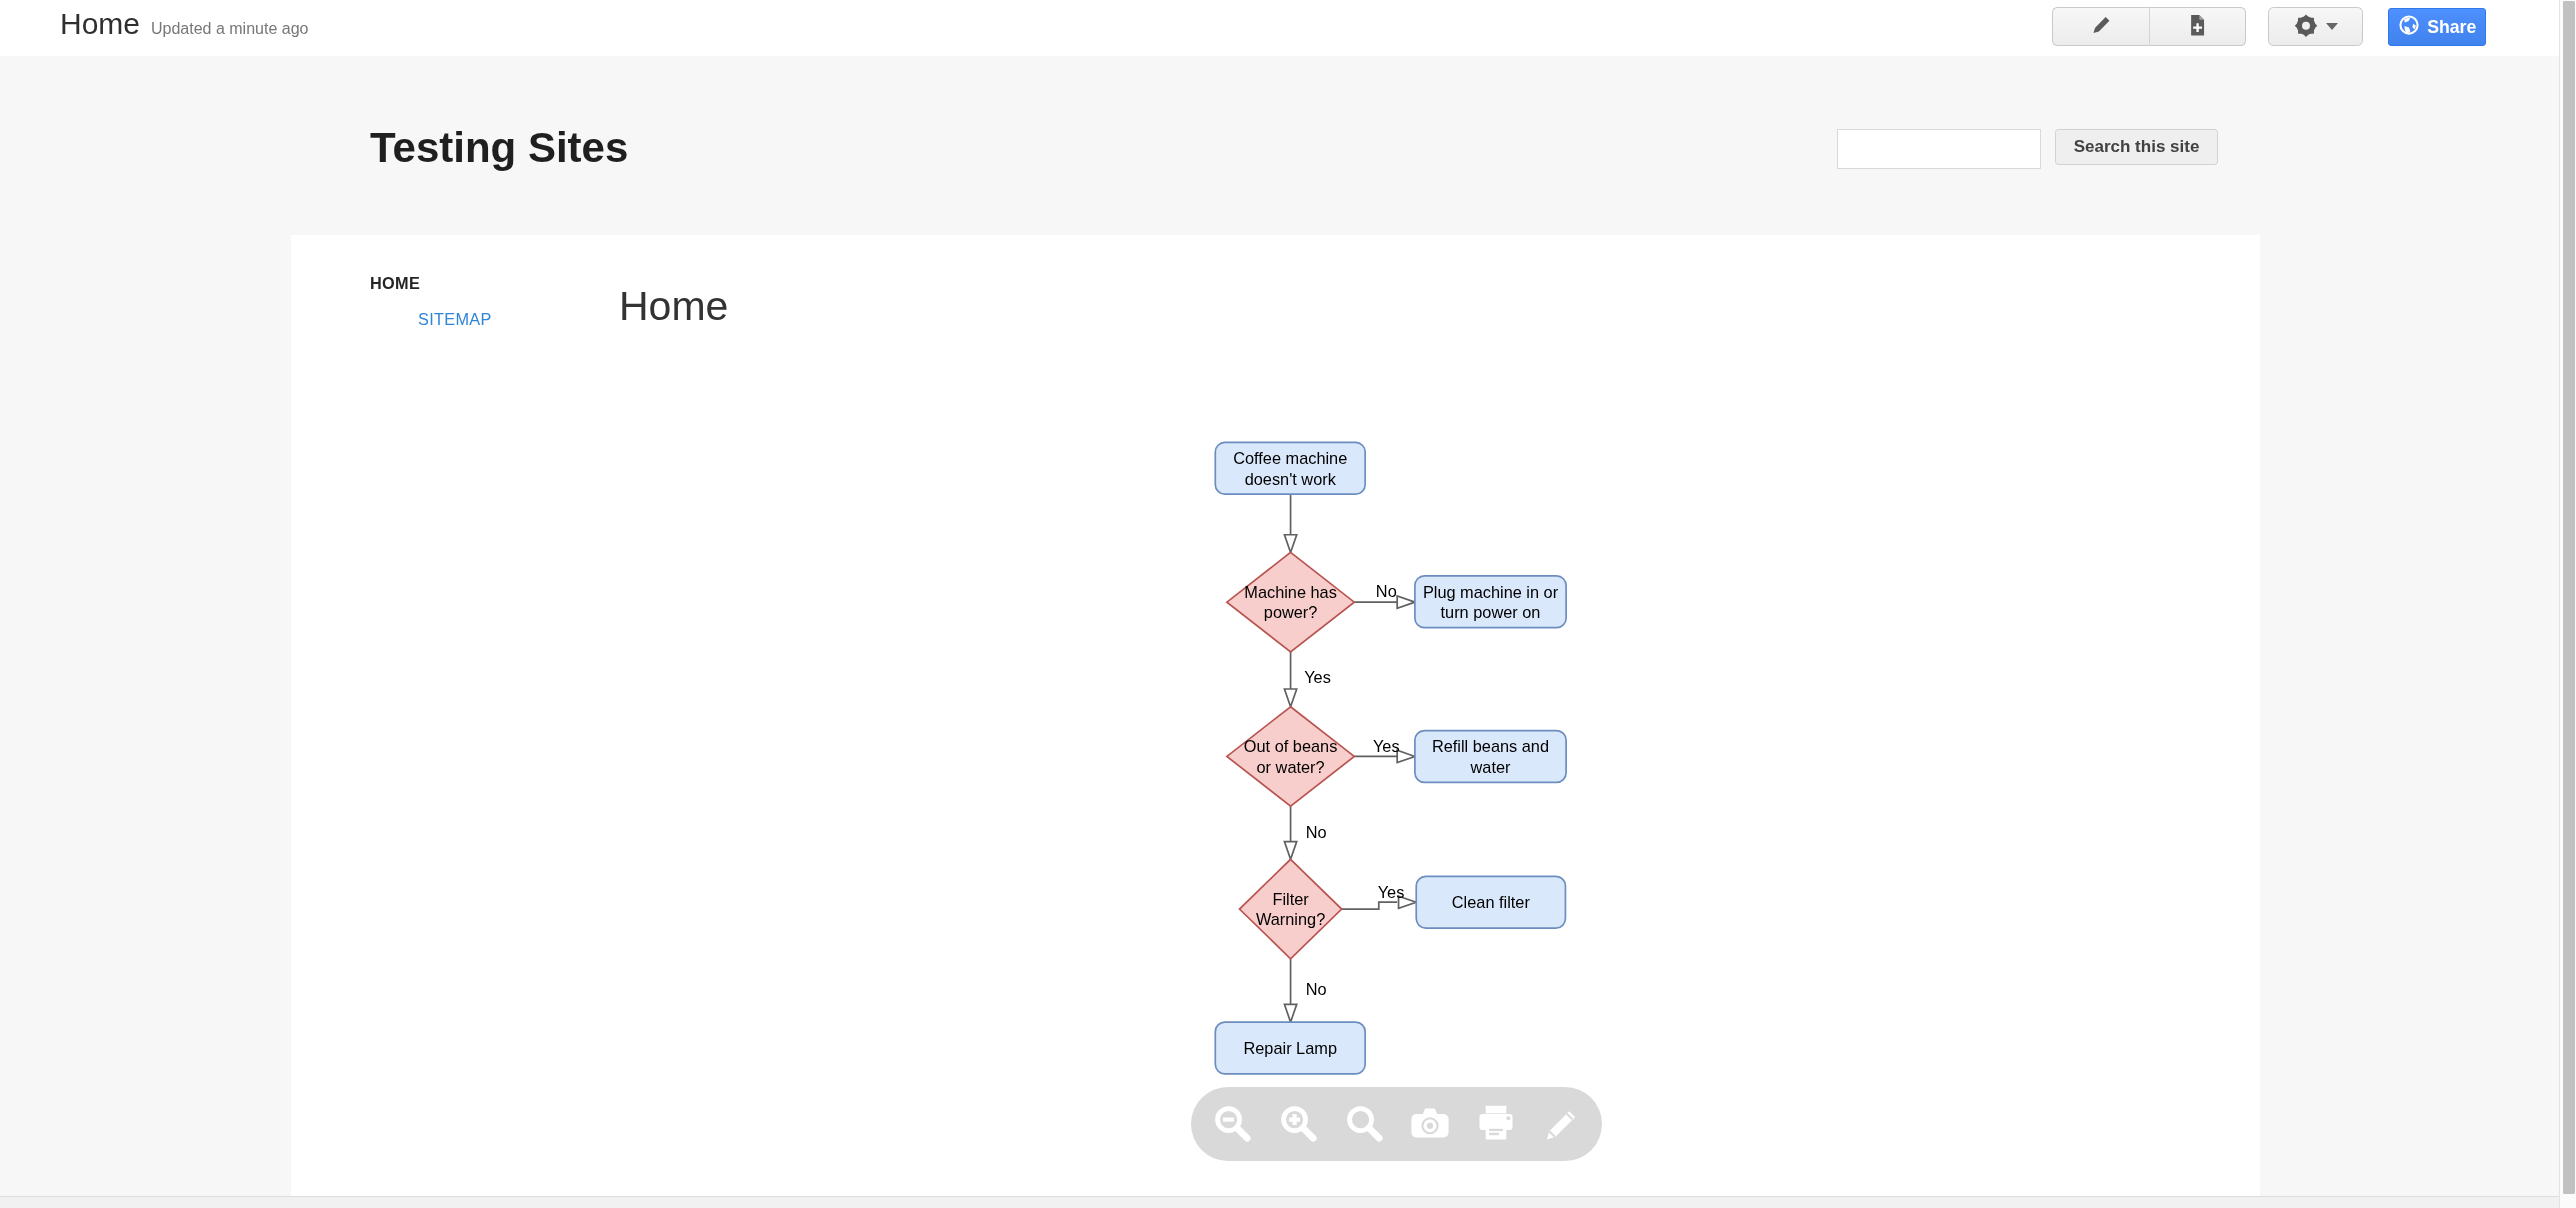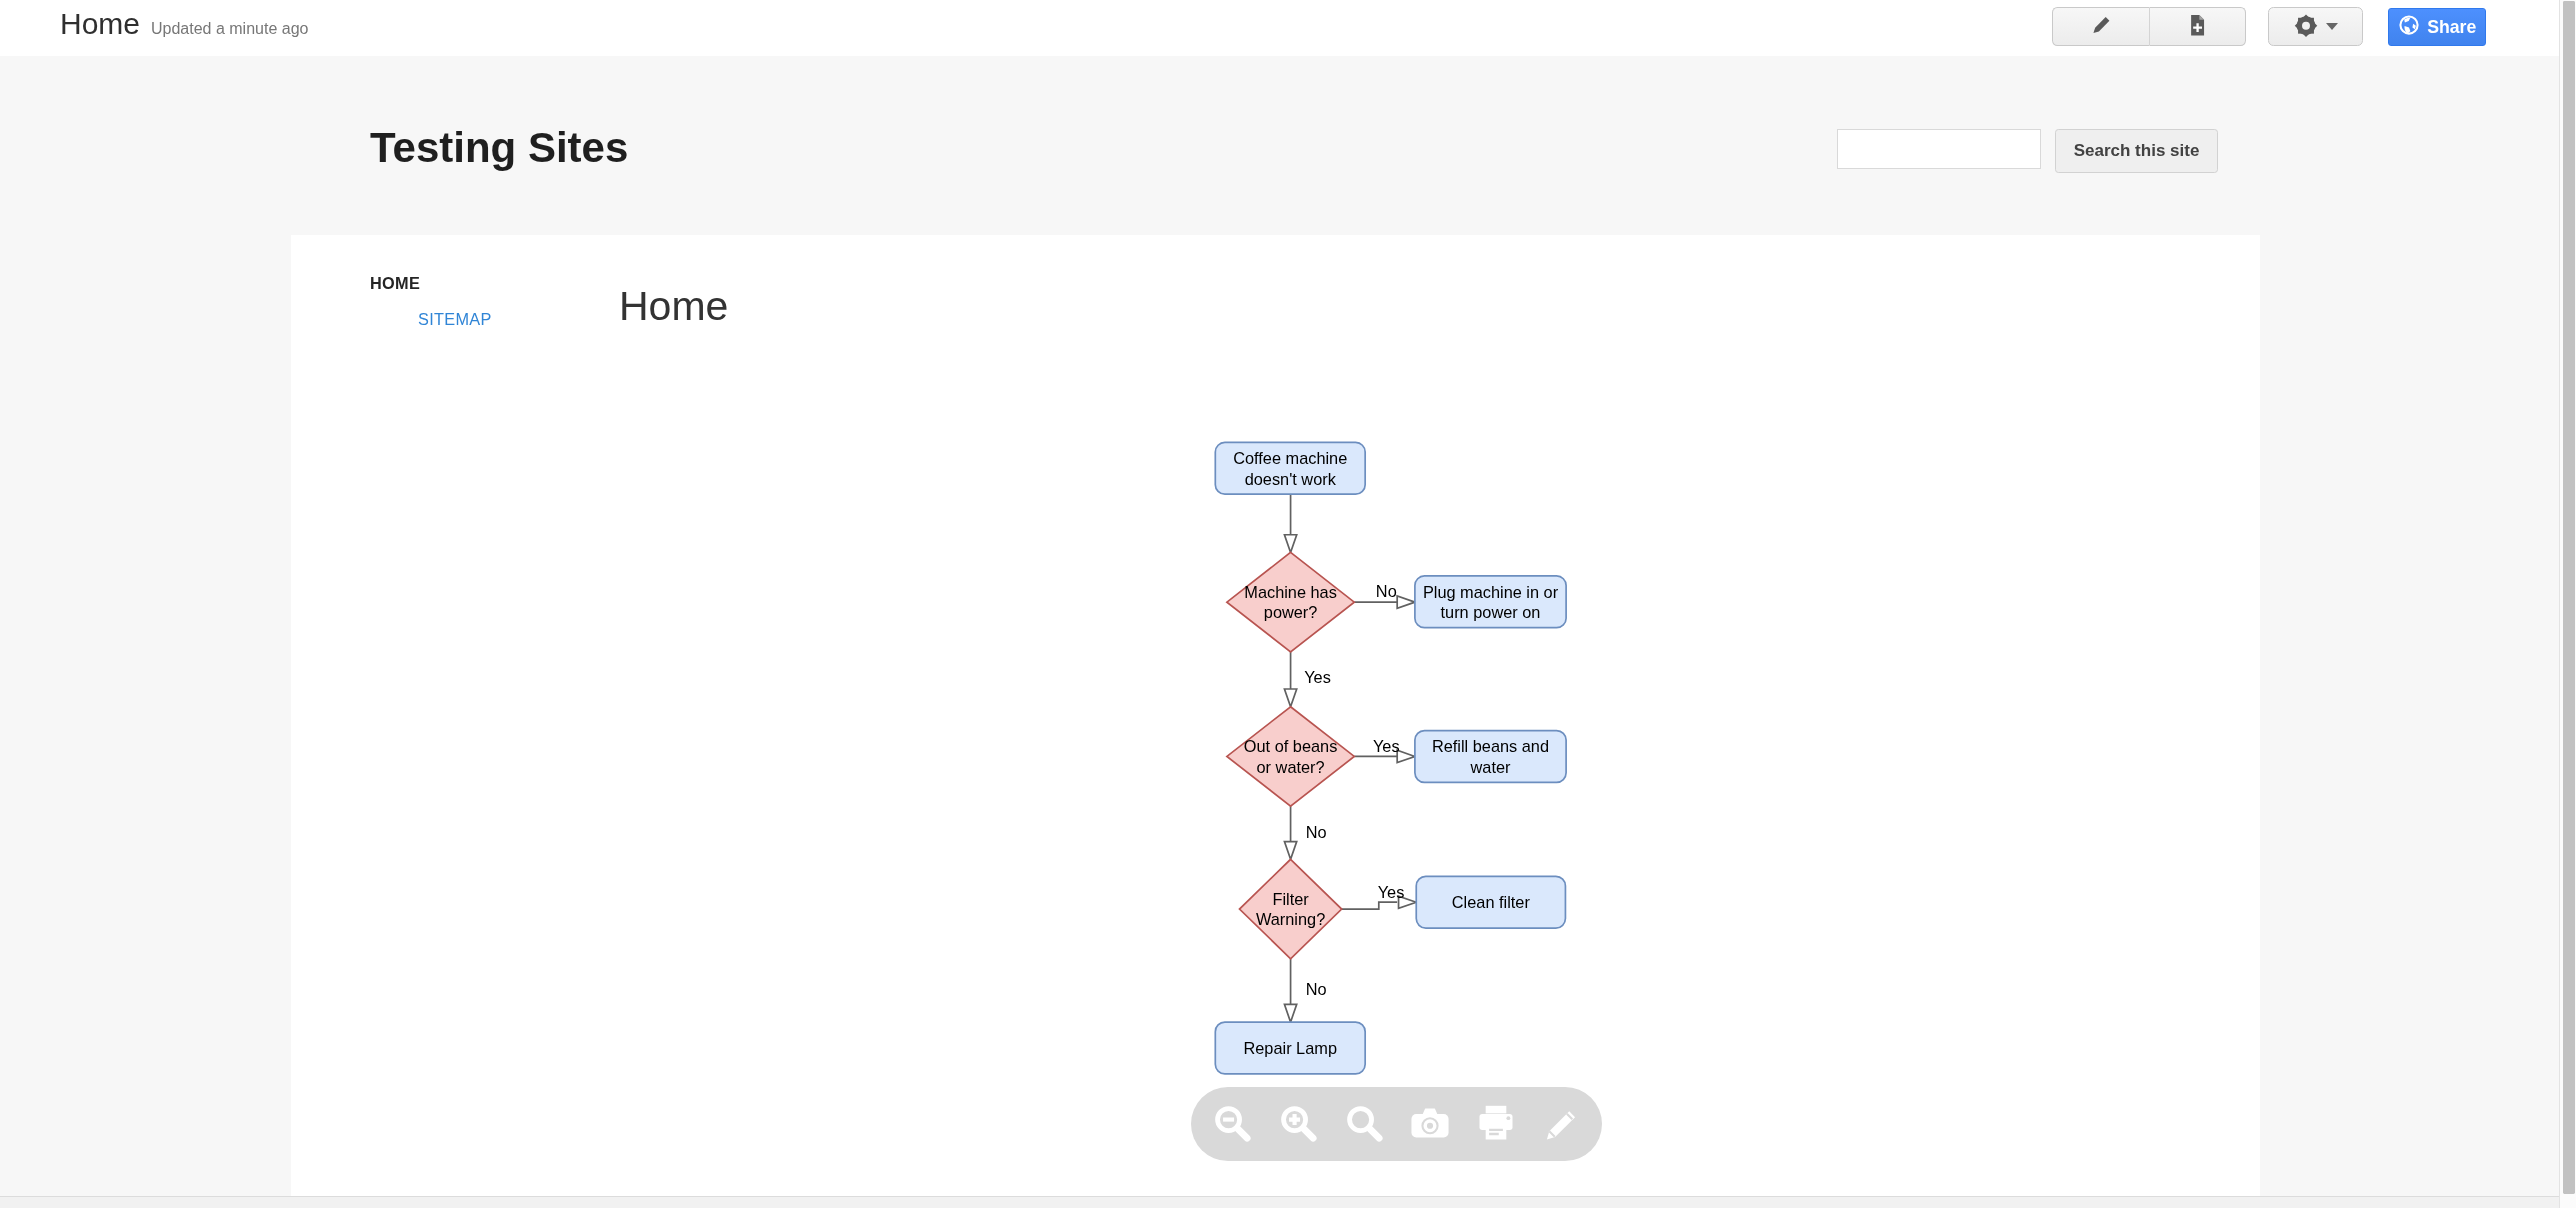--- a/index.html
+++ b/index.html
@@ -34,21 +34,21 @@
   #btn-share span{color:#ffffff;font-size:17.7px;font-weight:bold;}
 
   
   #site-title{left:370px;top:124px;font-size:42px;font-weight:bold;color:#1f1f1f;}
   #search-input{
     left:1837px;top:129px;width:204px;height:40px;box-sizing:border-box;
     border:1.4px solid #d9d9d9;background:#ffffff;font-size:17.7px;padding:0 9.5px;outline:none;
     font-family:"Liberation Sans", sans-serif;
   }
   #search-btn{
-    left:2055px;top:129px;height:44px;padding:0 17.7px;box-sizing:border-box;
+    left:2055px;top:129px;height:36px;padding:0 17.7px;box-sizing:border-box;
     background:#efefef;border:0.7px solid #d2d2d2;border-radius:3.4px;
     font-size:17px;font-weight:bold;color:#424242;display:flex;align-items:center;cursor:pointer;
     font-family:"Liberation Sans", sans-serif;
   }
 
   
   #card{left:291px;top:235px;width:1969px;height:961px;background:#ffffff;}
   .side-link{left:370px;font-size:16.3px;letter-spacing:0.3px;cursor:pointer;}
   #side-home{top:274px;font-weight:bold;color:#252525;}
   #side-sitemap{top:310px;font-weight:500;color:#3085d6;margin-left:48px;}

